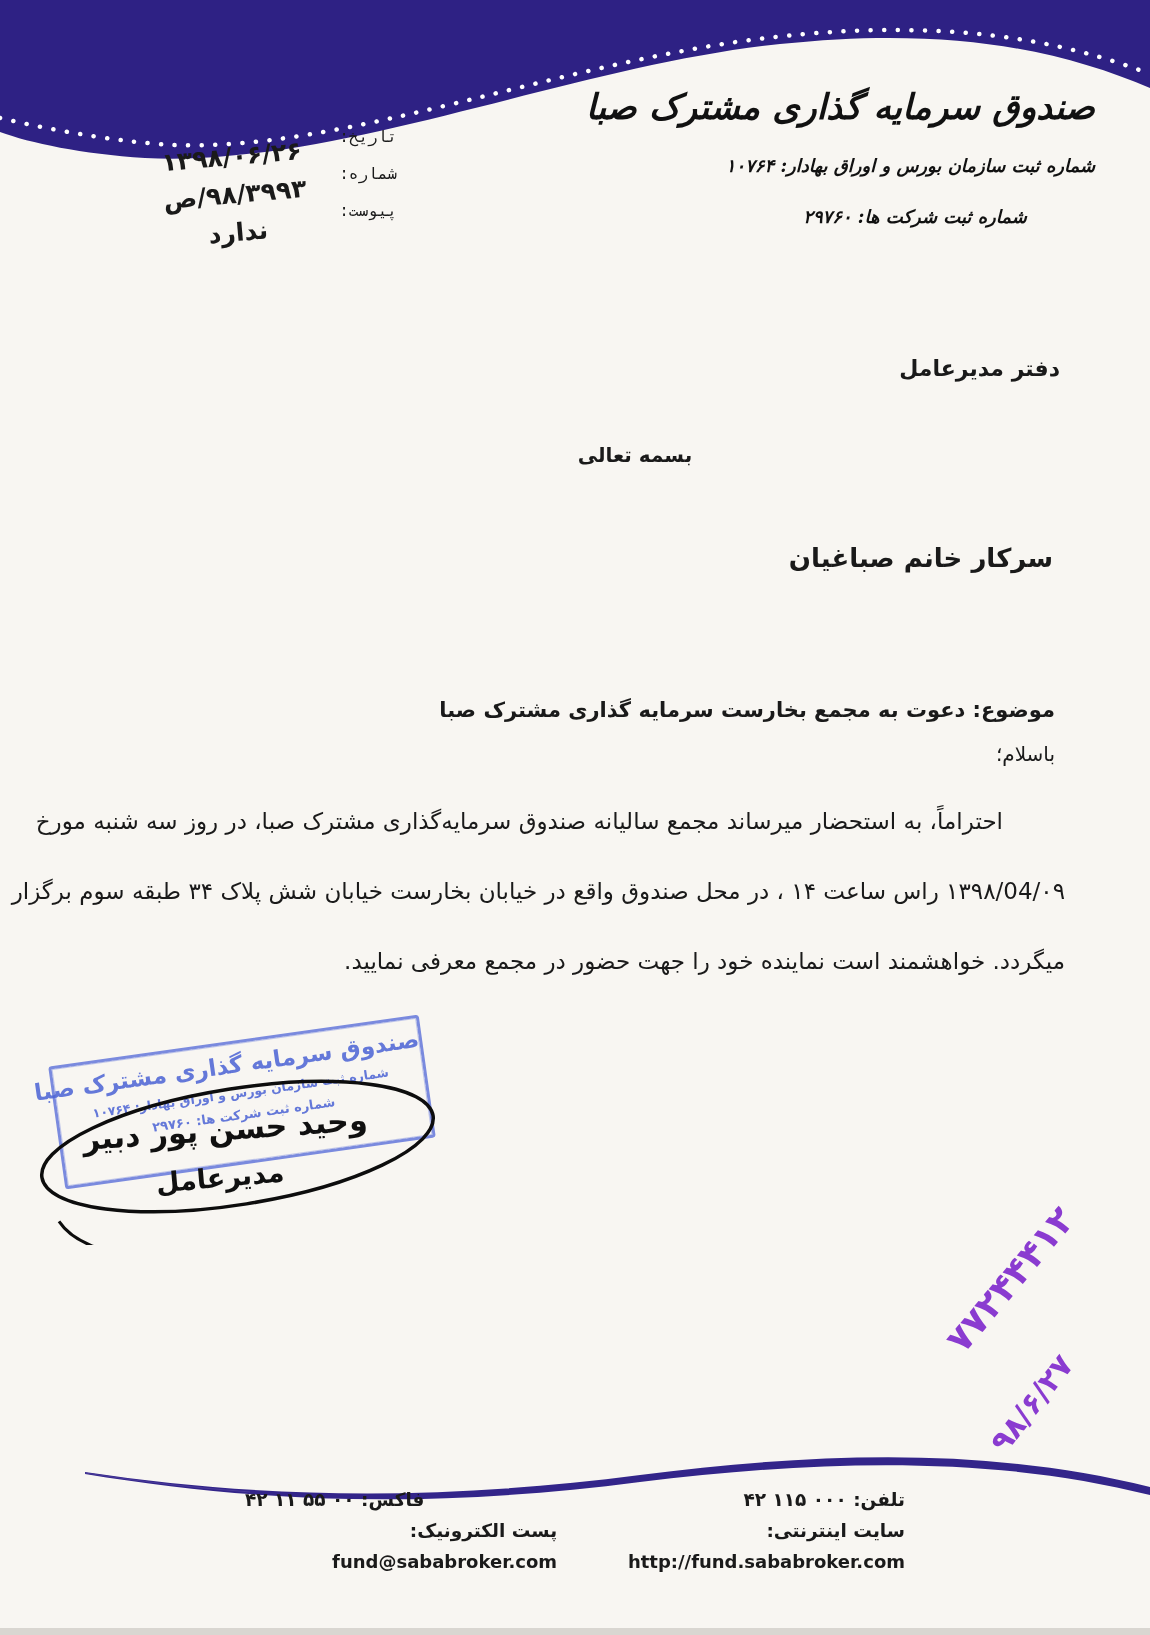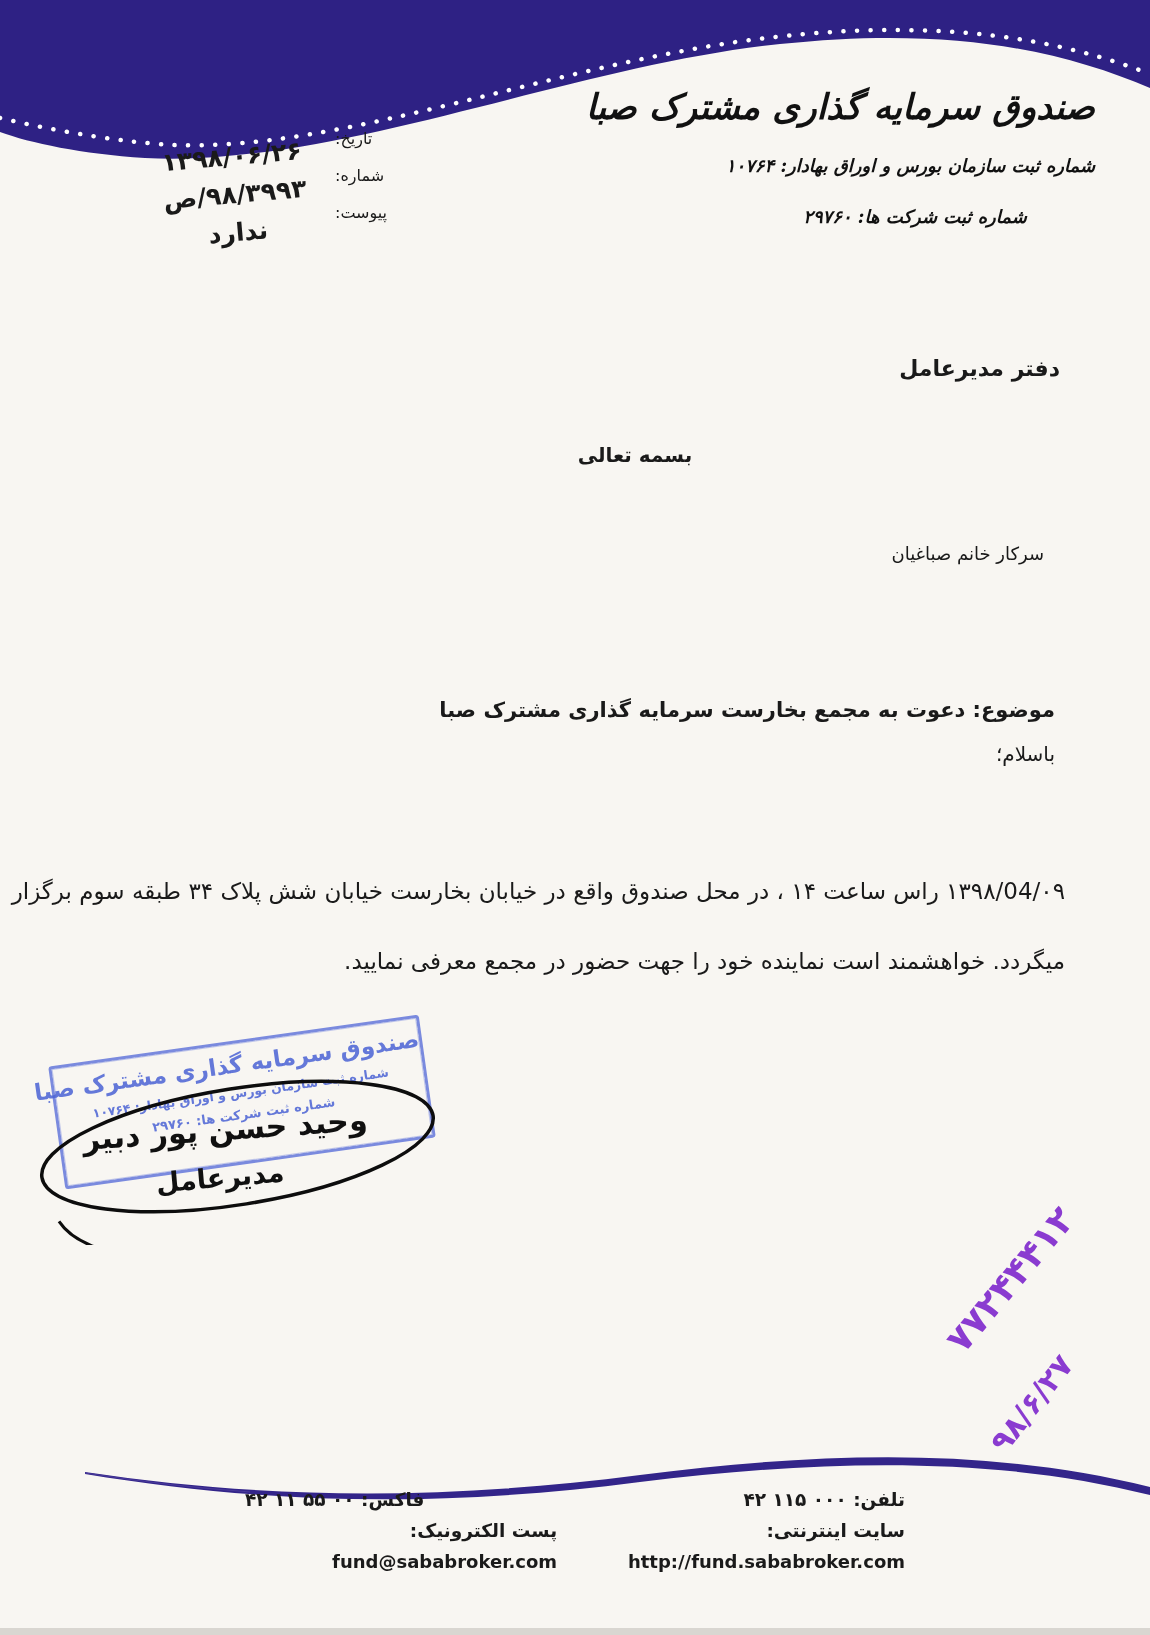--- a/index.html
+++ b/index.html
@@ -17,32 +17,32 @@
     font-family:"DejaVu Serif",serif;font-style:italic;font-weight:bold;
     font-size:35px;line-height:1.1;color:#111;white-space:nowrap;
   }
   .org-sub{
     font-family:"DejaVu Serif",serif;font-style:italic;font-weight:bold;
     font-size:18px;color:#111;white-space:nowrap;
   }
   .org-sub.first{margin-top:28px;}
   .org-sub.second{margin-top:30px;}
 
-  .meta-labels{position:absolute;top:120px;left:335px;width:62px;text-align:left;font-size:16px;}
+  .meta-labels{position:absolute;top:120px;left:335px;width:62px;text-align:right;font-size:16px;font-family:Liberation Mono, monospace;}
   .meta-labels div{height:37px;line-height:37px;}
   .meta-values{
     position:absolute;top:138px;left:140px;width:190px;text-align:center;
     font-weight:bold;font-size:25px;transform:rotate(-5deg);
   }
   .meta-values div{height:38px;line-height:38px;white-space:nowrap;}
 
   
   .office-line{position:absolute;top:356px;right:90px;font-size:22px;font-weight:bold;}
   .besmele{position:absolute;top:443px;left:565px;width:140px;text-align:center;font-size:20px;font-weight:bold;}
-  .recipient{position:absolute;top:543px;right:106px;font-size:18px;font-weight:normal;}
+  .recipient{position:absolute;top:543px;right:97px;font-size:26px;font-weight:bold;}
   .recipient-title{position:absolute;top:643px;right:95px;font-size:25px;font-weight:bold;}
   .subject{position:absolute;top:698px;right:95px;font-size:21px;font-weight:bold;}
   .salutation{position:absolute;top:742px;right:95px;font-size:20px;margin-left:20px;}
   .body-line{position:absolute;right:85px;left:40px;text-align:right;font-size:23px;white-space:nowrap;}
   .body-line.l1{top:808px;padding-right:62px;}
   .body-line.l2{top:878px;}
   .body-line.l3{top:948px;}
 
   
   .stamp{
@@ -103,20 +103,21 @@
     <div>۱۳۹۸/۰۶/۲۶</div>
     <div>۹۸/۳۹۹۳/ص</div>
     <div>ندارد</div>
   </div>
 
   <div class="office-line">دفتر  مدیرعامل</div>
   <div class="besmele">بسمه تعالی</div>
   <div class="recipient">سرکار خانم صباغیان</div>
   <div class="subject">موضوع: دعوت به مجمع بخارست سرمایه گذاری مشترک صبا</div>
   <div class="salutation">باسلام؛</div>
+  <div class="body-line l1">احتراماً، به استحضار میرساند مجمع سالیانه صندوق سرمایه‌گذاری مشترک صبا، در روز سه شنبه مورخ</div>
   <div class="body-line l2">۱۳۹۸/04/۰۹ راس ساعت ۱۴ ، در محل صندوق واقع در خیابان بخارست خیابان شش پلاک ۳۴ طبقه سوم  برگزار</div>
   <div class="body-line l3">میگردد. خواهشمند است نماینده خود را جهت حضور در مجمع معرفی نمایید.</div>
 
   <div class="stamp">
     <div class="s1">صندوق سرمایه گذاری مشترک صبا</div>
     <div class="s2">شماره ثبت سازمان بورس و اوراق بهادار: ۱۰۷۶۴</div>
     <div class="s3">شماره ثبت شرکت ها: ۲۹۷۶۰</div>
   </div>
 
   <svg class="flourish" width="430" height="190" viewBox="0 0 430 190">

